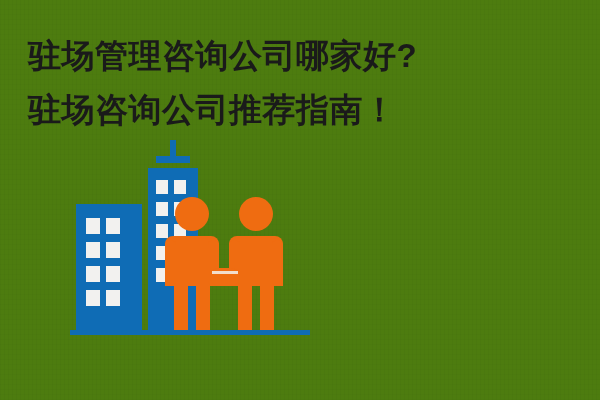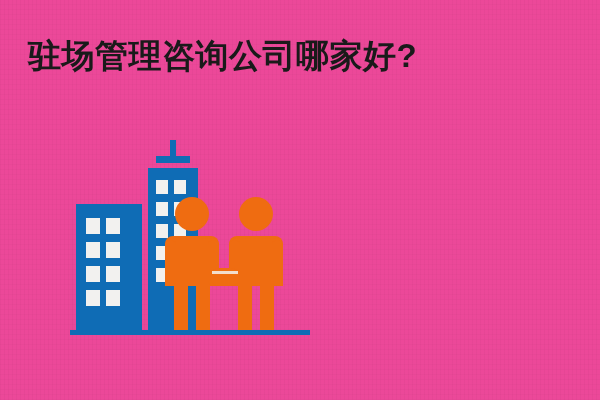--- a/index.html
+++ b/index.html
@@ -10,21 +10,21 @@
     width: 600px;
     height: 400px;
     background: #f2f1ef;
     font-family: "Liberation Sans", sans-serif;
     overflow: hidden;
   }
   #poster {
     position: relative;
     width: 600px;
     height: 400px;
-    background: #ec4899;
+    background: #4d7c0f;
     overflow: hidden;
   }
   
   #texture {
     position: absolute;
     inset: 0;
     background-image:
       repeating-linear-gradient(90deg, rgba(0,0,0,0.022) 0px, rgba(0,0,0,0.022) 1px, rgba(0,0,0,0) 1px, rgba(0,0,0,0) 4px),
       repeating-linear-gradient(0deg, rgba(0,0,0,0.018) 0px, rgba(0,0,0,0.018) 1px, rgba(0,0,0,0) 1px, rgba(0,0,0,0) 5px);
     pointer-events: none;
@@ -78,20 +78,21 @@
 </style>
 </head>
 <body>
 
 <div id="poster">
 
   <div id="texture"></div>
 
   <div class="headline" id="headline-1">驻场管理咨询公司哪家好?</div>
 
+  <div class="headline" id="headline-2">驻场咨询公司推荐指南！</div>
 
   <div id="illustration">
     <svg width="260" height="210" viewBox="0 0 260 210" xmlns="http://www.w3.org/2000/svg">
 
       <g>
         <rect x="110" y="0" width="6" height="22" fill="#0f6cb5"></rect>
         <rect x="96" y="16" width="34" height="7" fill="#0f6cb5"></rect>
       </g>
 
       <g>

